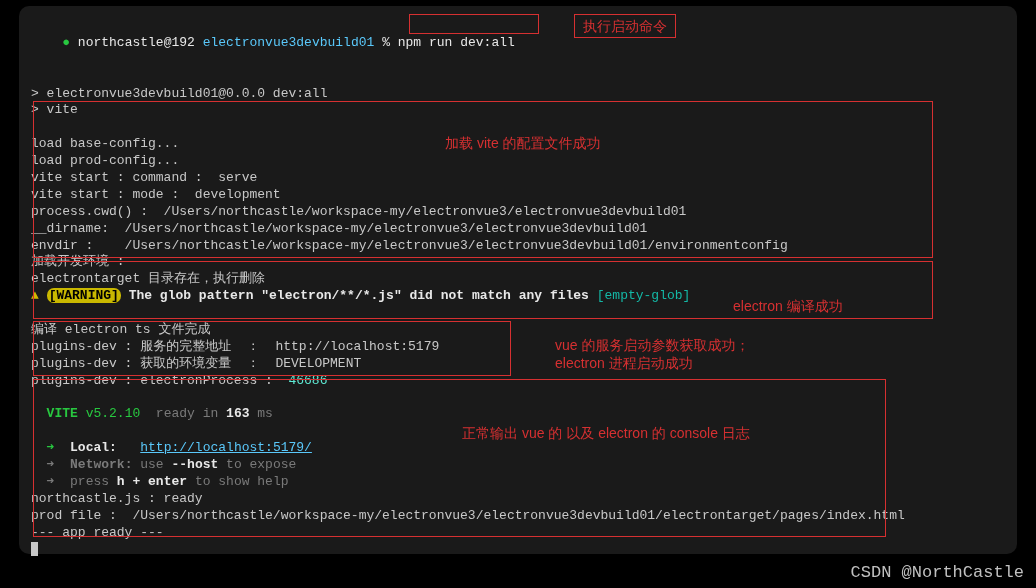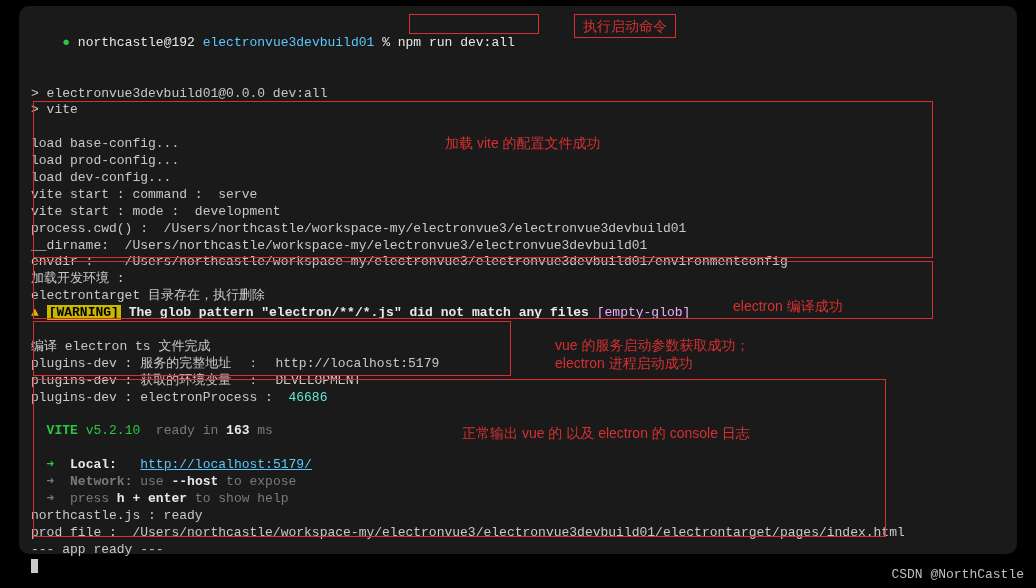--- a/index.html
+++ b/index.html
@@ -49,26 +49,27 @@
     .teal {
       color: #5ac8fa;
     }
     .yellow {
       color: #5eead4;
     }
     .yellow-bg {
       background: #c9b800;
       color: #000;
       padding: 0 2px;
+      border-radius: 7px;
     }
     .warn-triangle {
       color: #d4b800;
     }
     .magenta {
-      color: #f0abfc;
+      color: #14b8a6;
     }
     .cyan {
       color: #5ac8fa;
       text-decoration: underline;
     }
     .arrow {
       color: #28c840;
     }
     .red-box {
       position: absolute;
@@ -85,21 +86,21 @@
     }
     .annotation-box {
       border: 1.5px solid #d63031;
       padding: 2px 8px;
     }
     .watermark {
       position: absolute;
       bottom: 6px;
       right: 12px;
       color: #c0c0c0;
-      font-size: 13px;
+      font-size: 17px;
     }
     .cursor {
       display: inline-block;
       width: 7px;
       height: 14px;
       background: #c8c8c8;
       vertical-align: middle;
     }
   </style>
 </head>
@@ -108,21 +109,20 @@
 <div class="terminal">
   <div class="line">
     <span class="prompt-bullet">●</span> <span class="white">northcastle@192</span> <span class="teal">electronvue3devbuild01</span> <span class="white">%</span> <span class="white">npm run dev:all</span>
   </div>
   <div class="line"> </div>
   <div class="line">&gt; electronvue3devbuild01@0.0.0 dev:all</div>
   <div class="line">&gt; vite</div>
   <div class="line"> </div>
   <div class="line">load base-config...</div>
   <div class="line">load prod-config...</div>
-  <div class="line">load dev-config...</div>
   <div class="line">vite start : command :  serve</div>
   <div class="line">vite start : mode :  development</div>
   <div class="line">process.cwd() :  /Users/northcastle/workspace-my/electronvue3/electronvue3devbuild01</div>
   <div class="line">__dirname:  /Users/northcastle/workspace-my/electronvue3/electronvue3devbuild01</div>
   <div class="line">envdir :    /Users/northcastle/workspace-my/electronvue3/electronvue3devbuild01/environmentconfig</div>
   <div class="line">加载开发环境 :</div>
   <div class="line">electrontarget 目录存在，执行删除</div>
   <div class="line"><span class="warn-triangle">▲</span> <span class="yellow-bg bold">[WARNING]</span><span class="bold white"> The glob pattern "electron/**/*.js" did not match any files</span><span class="magenta"> [empty-glob]</span></div>
   <div class="line"> </div>
   <div class="line">编译 electron ts 文件完成</div>

